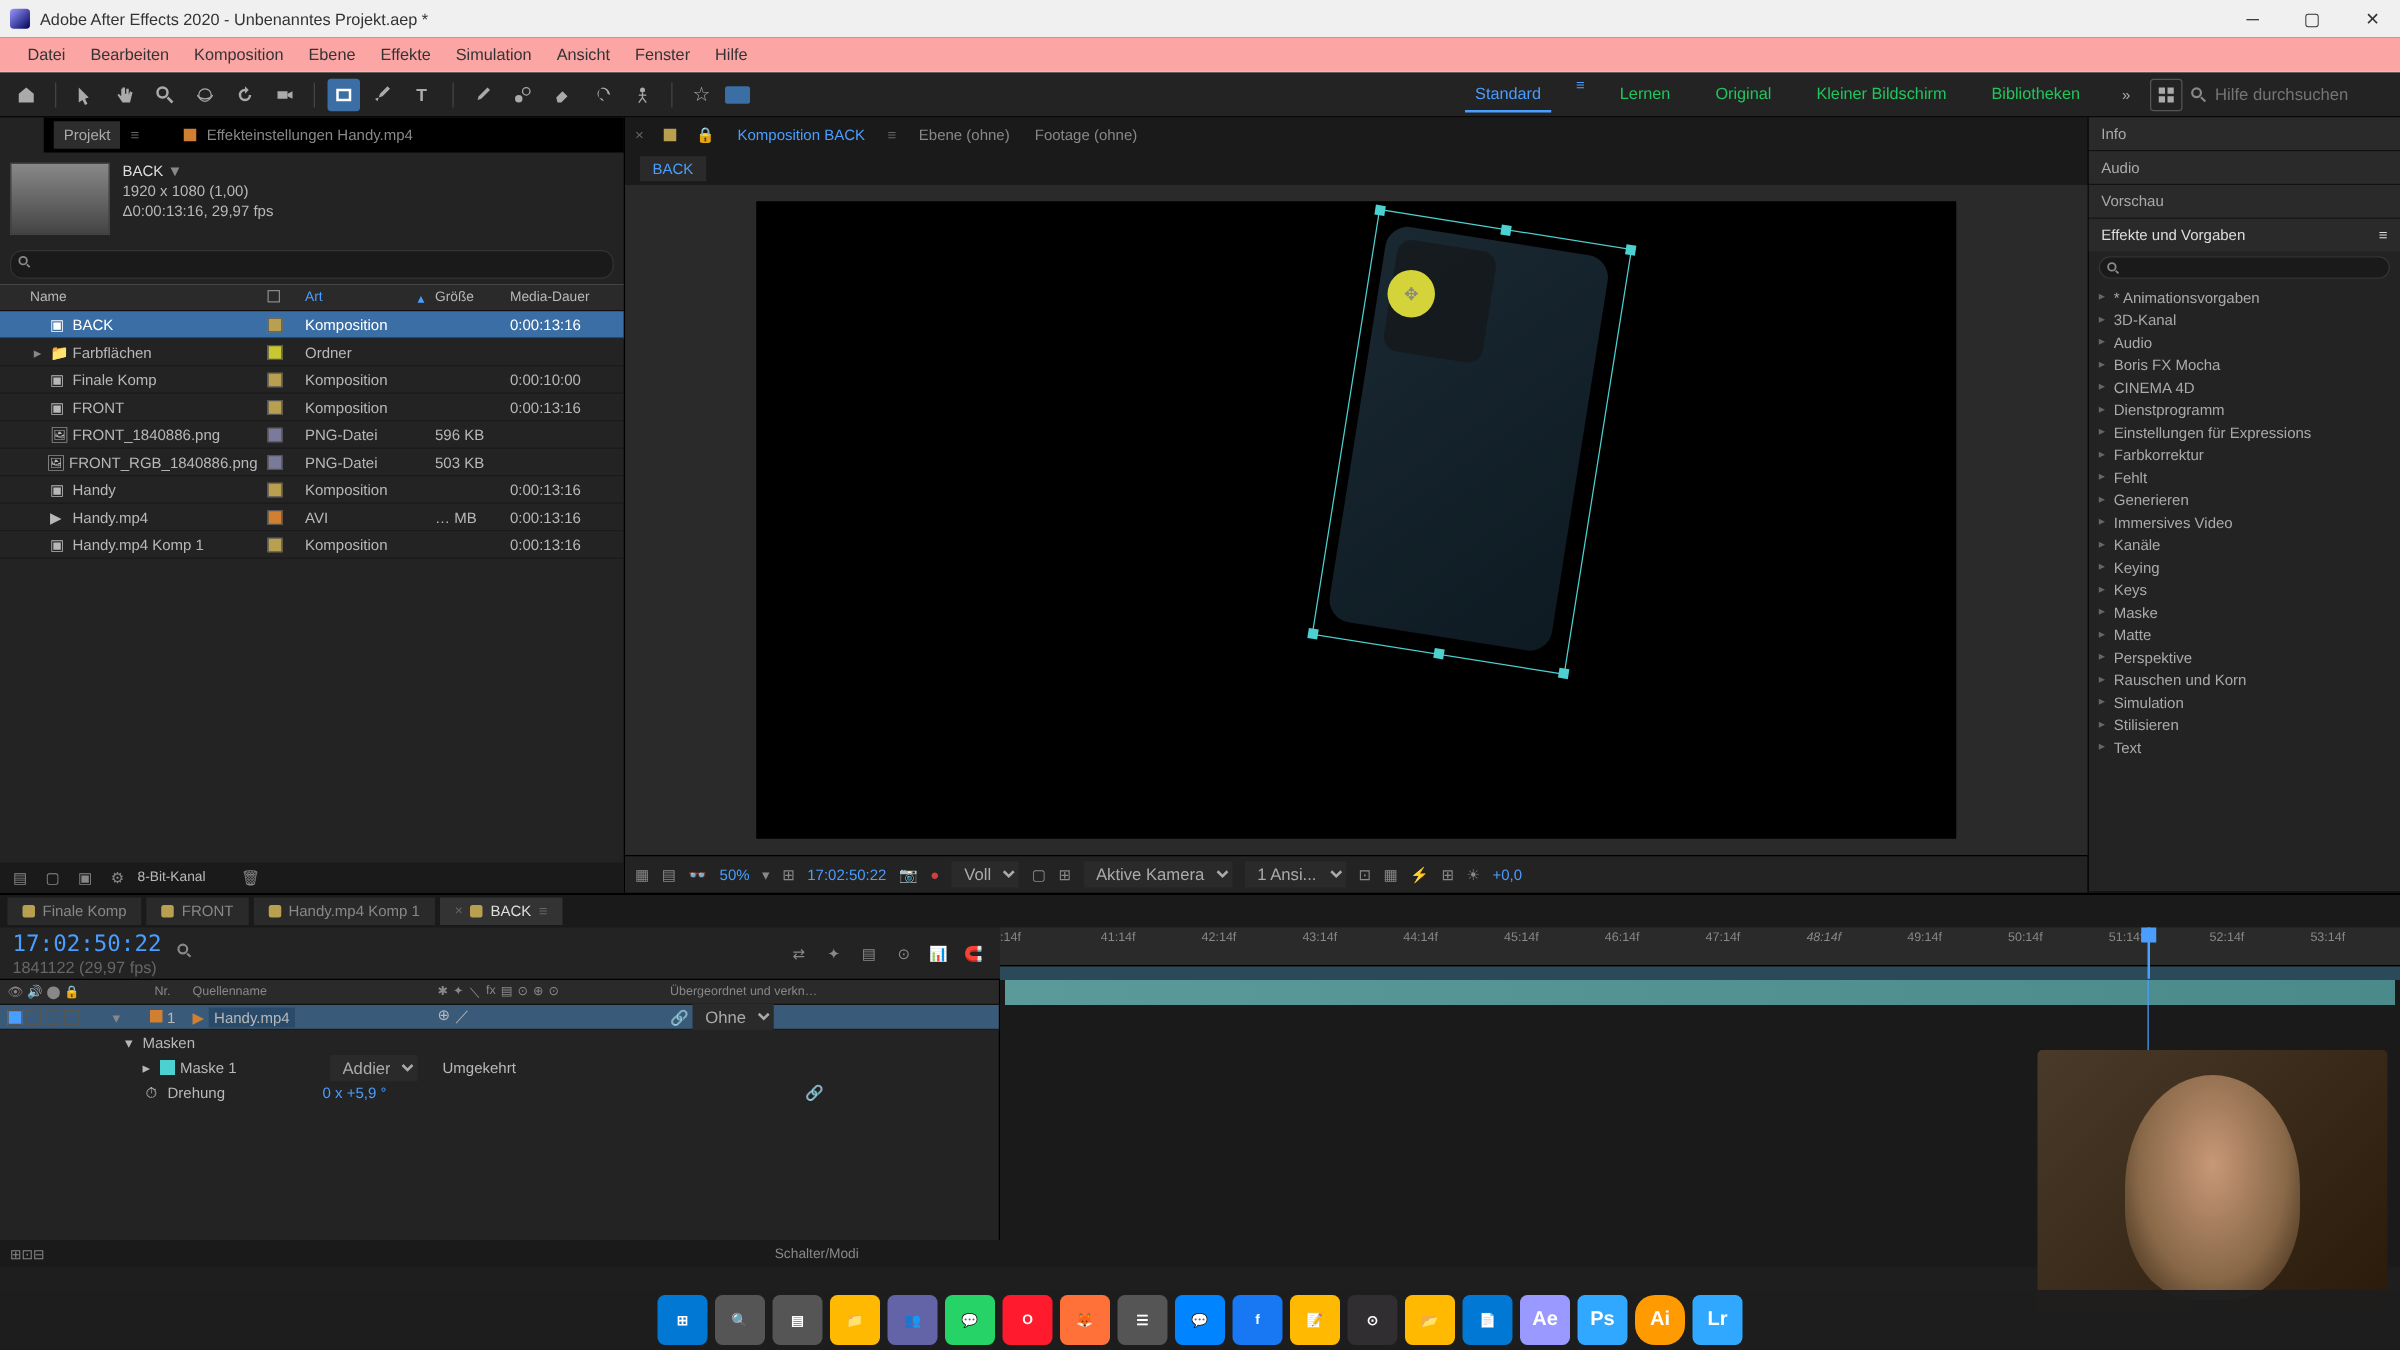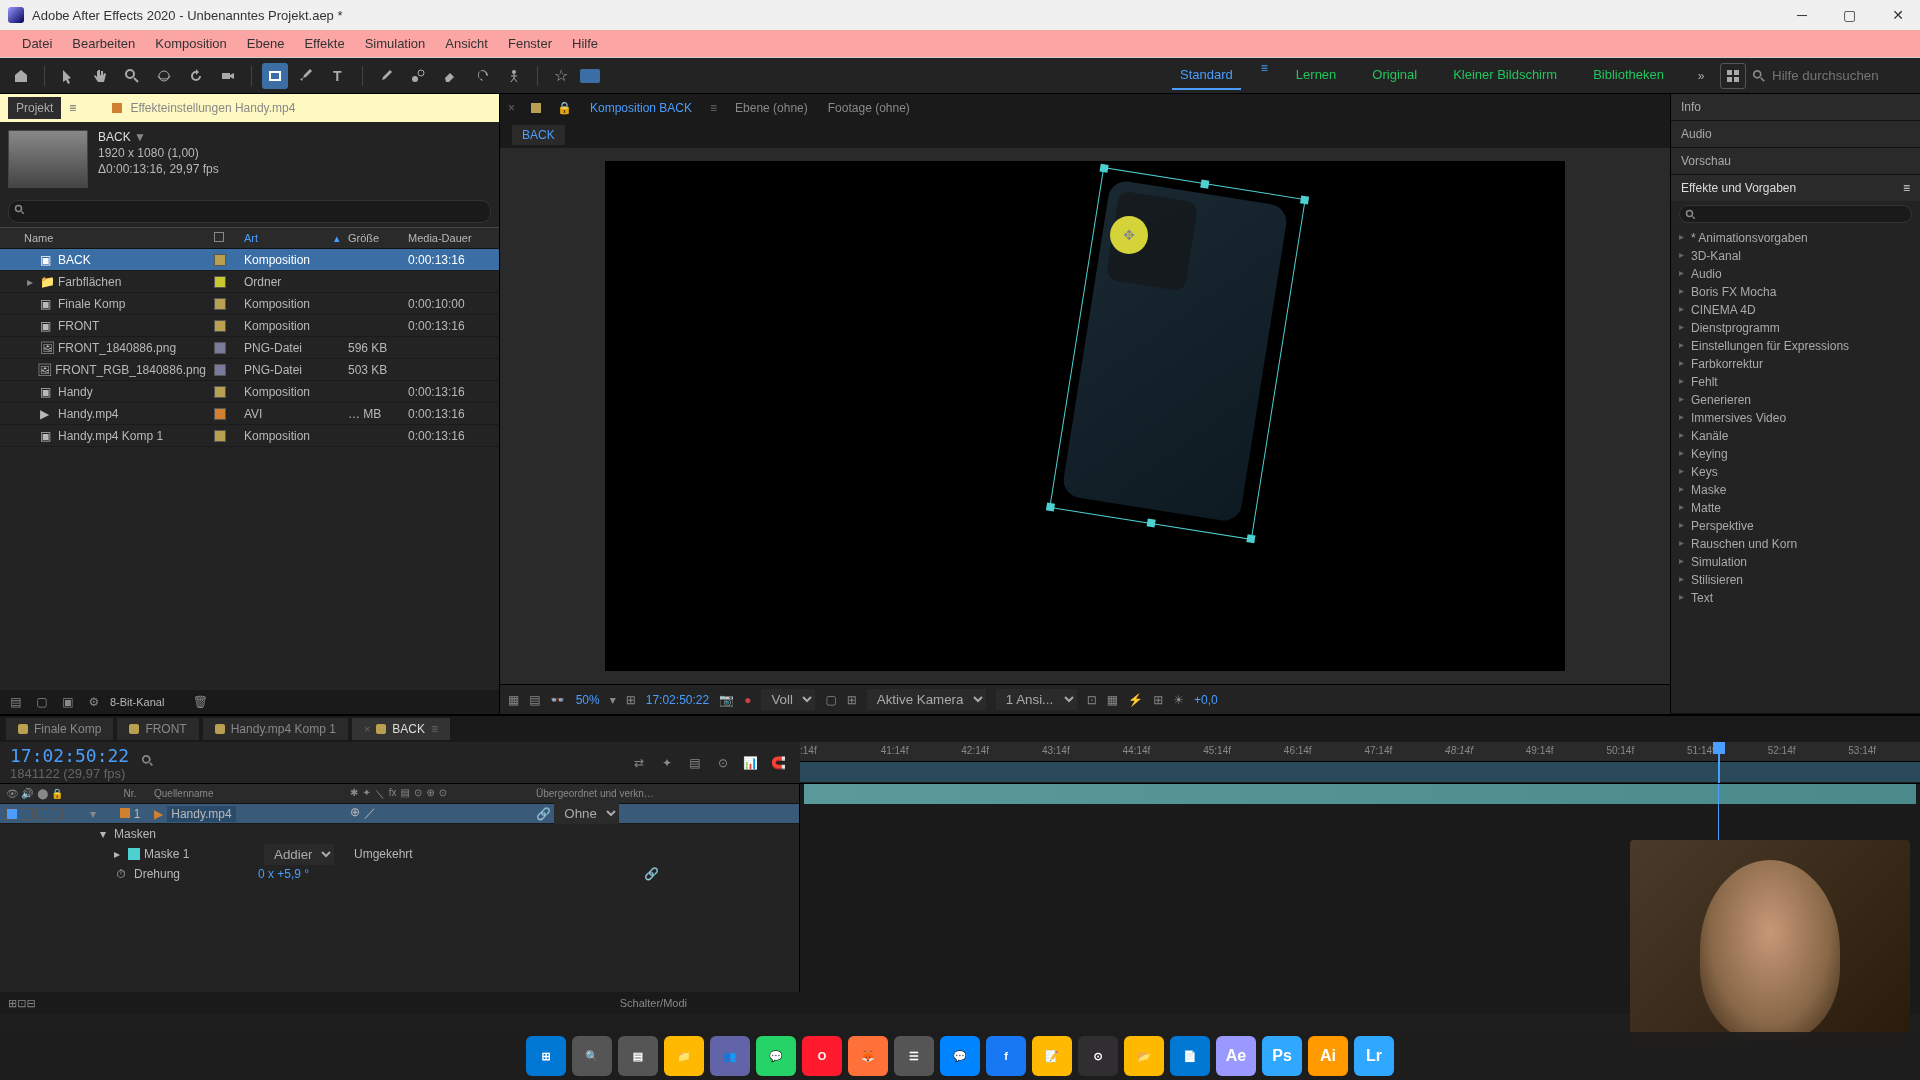--- a/index.html
+++ b/index.html
@@ -26,21 +26,21 @@
 .ws-tab { color: #22c55e; cursor: pointer; font-size: 13px; padding: 6px 8px; }
 .ws-tab.active { color: #4a9eff; border-bottom: 2px solid #4a9eff; }
 .search-box { display: flex; align-items: center; gap: 6px; color: #888; }
 .search-box input { background: transparent; border: none; color: #888; width: 140px; outline: none; }
 
 
 .main { display: flex; height: 620px; }
 
 
 .project-panel { width: 500px; background: #232323; border-right: 1px solid #000; display: flex; flex-direction: column; }
-.panel-tabs { height: 28px; background: #fef9c3; display: flex; align-items: center; padding: 0 8px; gap: 8px; }
+.panel-tabs { height: 28px; background: #000000; display: flex; align-items: center; padding: 0 8px; gap: 8px; margin-left: 35px; }
 .panel-tab { padding: 4px 8px; font-size: 12px; color: #aaa; cursor: pointer; }
 .panel-tab.active { background: #2d2d2d; }
 .panel-tab-sub { color: #888; font-size: 12px; }
 
 .proj-info { display: flex; padding: 8px; gap: 10px; }
 .thumb { width: 80px; height: 58px; background: linear-gradient(180deg, #888 0%, #666 50%, #444 100%); border: 1px solid #444; }
 .proj-meta { display: flex; flex-direction: column; gap: 2px; font-size: 12px; }
 .proj-name { color: #ddd; }
 .proj-search { padding: 4px 8px; }
 .proj-search-input { width: 100%; background: #1a1a1a; border: 1px solid #333; border-radius: 10px; padding: 3px 24px; color: #aaa; outline: none; }
@@ -111,21 +111,21 @@
 .tl-tab.active { background: #333; color: #ddd; }
 .tl-tab .close { color: #666; font-size: 11px; }
 .tl-tab .dot { width: 10px; height: 10px; border-radius: 2px; }
 
 .tl-head { height: 42px; display: flex; border-bottom: 1px solid #000; }
 .tl-head-left { width: 800px; display: flex; align-items: center; padding: 0 10px; gap: 12px; }
 .tl-time { color: #4a9eff; font-size: 18px; font-family: monospace; }
 .tl-icons { display: flex; gap: 6px; margin-left: auto; }
 .tl-icon { width: 22px; height: 22px; color: #888; cursor: pointer; display: flex; align-items: center; justify-content: center; }
 .tl-head-right { flex: 1; background: #1a1a1a; position: relative; }
-.tl-ruler { height: 20px; background: #2a2a2a; border-bottom: 1px solid #000; display: flex; position: relative; overflow: hidden; }
+.tl-ruler { height: 31px; background: #2a2a2a; border-bottom: 1px solid #000; display: flex; position: relative; overflow: hidden; }
 .tl-tick { position: absolute; font-size: 10px; color: #888; top: 3px; }
 .tl-playhead { position: absolute; width: 2px; height: 100%; background: #4a9eff; top: 0; }
 .tl-playhead::before { content: ''; position: absolute; top: 0; left: -5px; width: 12px; height: 12px; background: #4a9eff; }
 
 .tl-body { flex: 1; display: flex; position: relative; }
 .tl-left { width: 800px; background: #232323; border-right: 1px solid #000; }
 .tl-right { flex: 1; background: #1a1a1a; position: relative; }
 
 .tl-colhead { height: 20px; background: #2a2a2a; display: flex; align-items: center; font-size: 10px; color: #888; border-bottom: 1px solid #111; }
 .tlc-toggles { width: 80px; padding-left: 6px; display: flex; gap: 3px; }
@@ -728,15 +728,15 @@
     <div class="tb-icon" style="background: rgb(255, 113, 57); color: rgb(255, 255, 255); font-size: 11px; font-weight: bold;">🦊</div>
     <div class="tb-icon" style="background: rgb(85, 85, 85); color: rgb(255, 255, 255); font-size: 11px; font-weight: bold;">☰</div>
     <div class="tb-icon" style="background: rgb(0, 132, 255); color: rgb(255, 255, 255); font-size: 11px; font-weight: bold;">💬</div>
     <div class="tb-icon" style="background: rgb(24, 119, 242); color: rgb(255, 255, 255); font-size: 11px; font-weight: bold;">f</div>
     <div class="tb-icon" style="background: rgb(255, 185, 0); color: rgb(255, 255, 255); font-size: 11px; font-weight: bold;">📝</div>
     <div class="tb-icon" style="background: rgb(48, 46, 49); color: rgb(255, 255, 255); font-size: 11px; font-weight: bold;">⊙</div>
     <div class="tb-icon" style="background: rgb(255, 185, 0); color: rgb(255, 255, 255); font-size: 11px; font-weight: bold;">📂</div>
     <div class="tb-icon" style="background: rgb(0, 120, 212); color: rgb(255, 255, 255); font-size: 11px; font-weight: bold;">📄</div>
     <div class="tb-icon" style="background: rgb(153, 153, 255); color: rgb(255, 255, 255); font-size: 16px; font-weight: bold;">Ae</div>
     <div class="tb-icon" style="background: rgb(49, 168, 255); color: rgb(255, 255, 255); font-size: 16px; font-weight: bold;">Ps</div>
-    <div class="tb-icon" style="background: rgb(255, 154, 0); color: rgb(255, 255, 255); font-size: 16px; font-weight: bold;">Ai</div>
+    <div class="tb-icon" style="background: rgb(255, 154, 0); color: rgb(255, 255, 255); font-size: 16px; font-weight: bold; border-radius: 16px;">Ai</div>
     <div class="tb-icon" style="background: rgb(49, 168, 255); color: rgb(255, 255, 255); font-size: 16px; font-weight: bold;">Lr</div>
   </div>
 
 </body></html>

